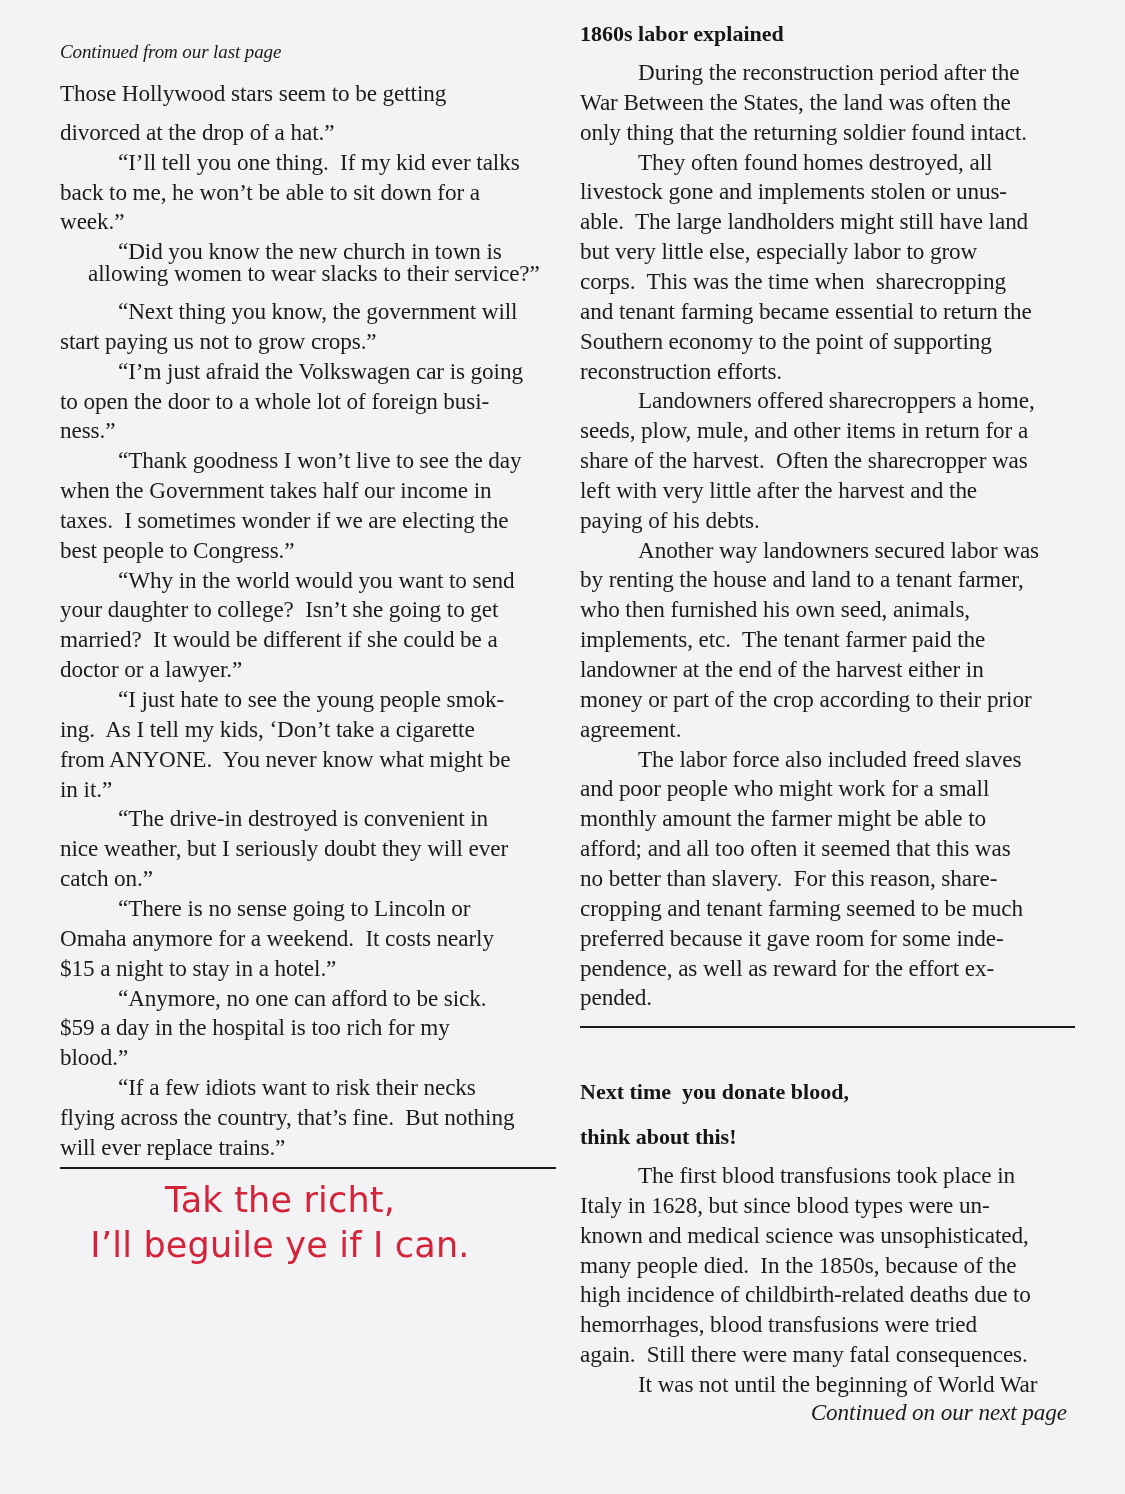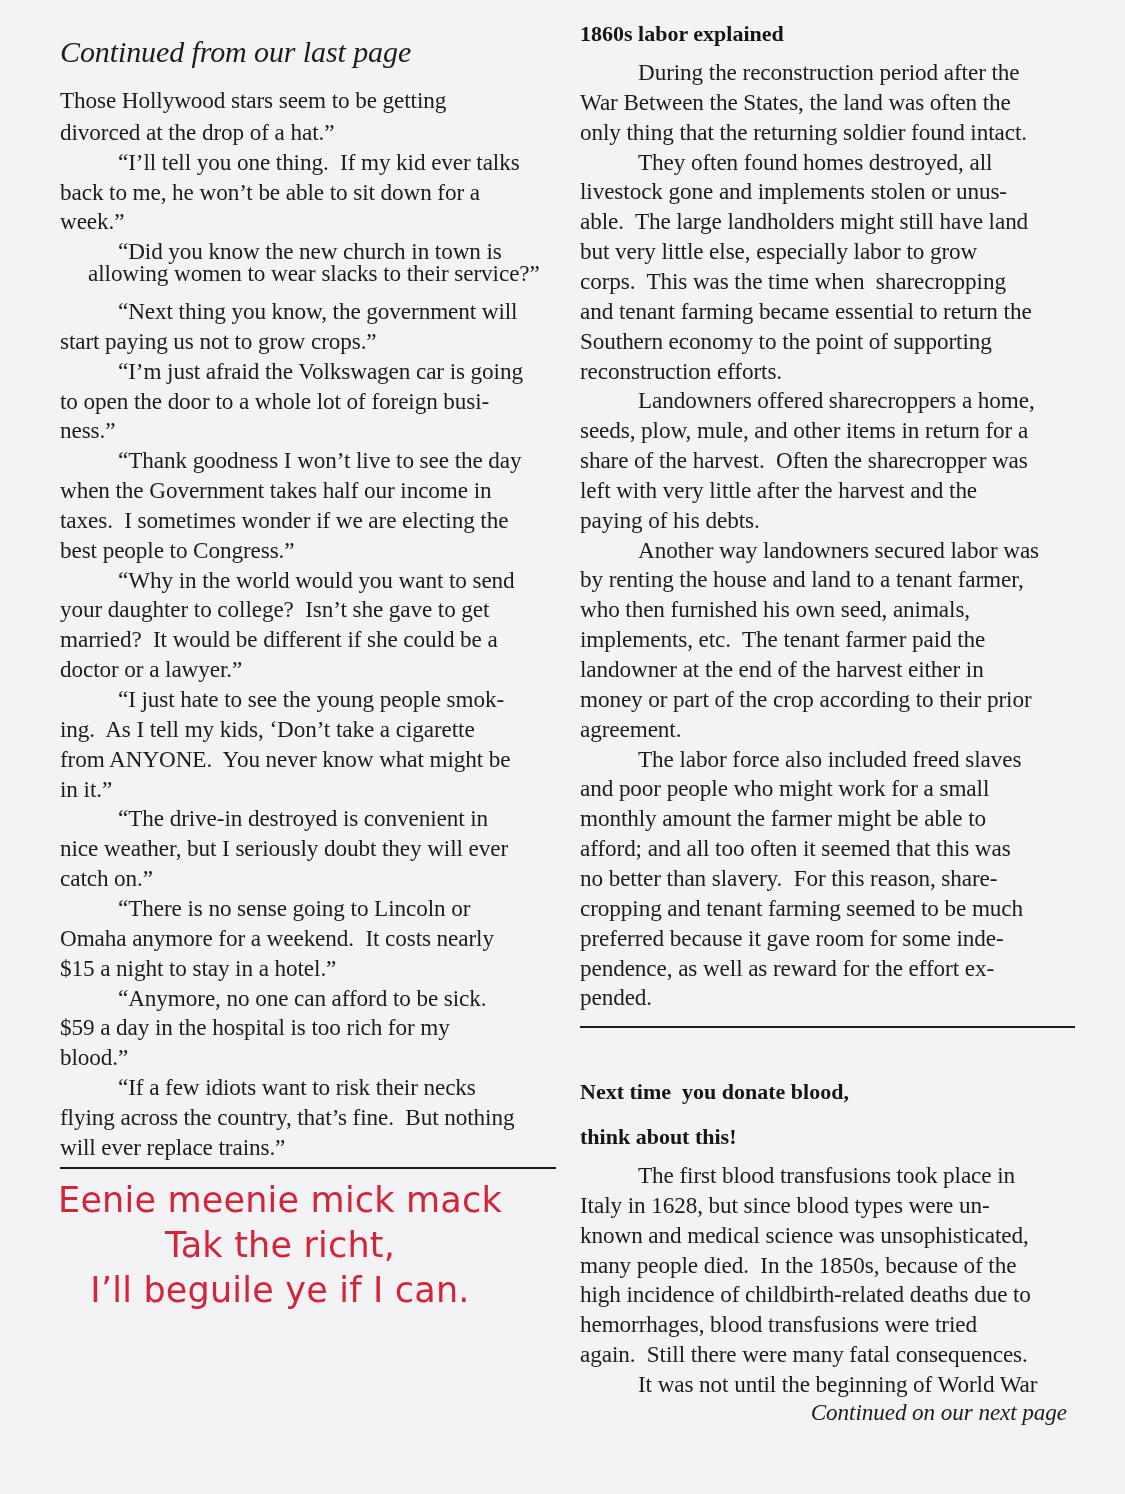--- a/index.html
+++ b/index.html
@@ -13,21 +13,21 @@
     .col { position: absolute; top: 0; }
     .col-left { left: 60px; width: 500px; }
     .col-right { left: 580px; width: 495px; }
     .line {
       position: absolute; left: 0; white-space: pre;
       font-size: 23.2px; line-height: 30px; height: 30px;
       letter-spacing: -0.1px;
     }
     .indent { left: 58px; }
     .italic { font-style: italic; }
-    .kicker { font-size: 30px; }
+    .kicker { font-size: 19px; }
     .headline {
       position: absolute; left: 0; white-space: pre;
       font-weight: bold; font-size: 22px; line-height: 44px;
       color: #151515;
     }
     .rule {
       position: absolute; height: 2px; background: #1a1a1a;
     }
     .poem {
       position: absolute; left: 40px; width: 480px; top: 1178px;
@@ -39,38 +39,38 @@
     }
     .poem div { height: 45px; white-space: pre; }
     .right-align { text-align: right; right: 8px; left: auto; }
   </style>
 </head>
 <body>
 
 <div class="col col-left">
   <div class="line italic kicker" style="top:37px;">Continued from our last page</div>
   <div id="left-lines">
-      <div class="line" style="top: 85px;">Those Hollywood stars seem to be getting</div>
+      <div class="line" style="top: 78px;">Those Hollywood stars seem to be getting</div>
       <div class="line" style="top: 116.85px;">divorced at the drop of a hat.”</div>
       <div class="line indent" style="top: 146.7px;">“I’ll tell you one thing.  If my kid ever talks</div>
       <div class="line" style="top: 176.55px;">back to me, he won’t be able to sit down for a</div>
       <div class="line" style="top: 206.4px;">week.”</div>
       <div class="line indent" style="top: 236.25px;">“Did you know the new church in town is</div>
       <div class="line" style="top: 258px; margin-left: 28px;">allowing women to wear slacks to their service?”</div>
       <div class="line indent" style="top: 295.95px;">“Next thing you know, the government will</div>
       <div class="line" style="top: 325.8px;">start paying us not to grow crops.”</div>
       <div class="line indent" style="top: 355.65px;">“I’m just afraid the Volkswagen car is going</div>
       <div class="line" style="top: 385.5px;">to open the door to a whole lot of foreign busi-</div>
       <div class="line" style="top: 415.35px;">ness.”</div>
       <div class="line indent" style="top: 445.2px;">“Thank goodness I won’t live to see the day</div>
       <div class="line" style="top: 475.05px;">when the Government takes half our income in</div>
       <div class="line" style="top: 504.9px;">taxes.  I sometimes wonder if we are electing the</div>
       <div class="line" style="top: 534.75px;">best people to Congress.”</div>
       <div class="line indent" style="top: 564.6px;">“Why in the world would you want to send</div>
-      <div class="line" style="top: 594.45px;">your daughter to college?  Isn’t she gave to get</div>
+      <div class="line" style="top: 594.45px;">your daughter to college?  Isn’t she going to get</div>
       <div class="line" style="top: 624.3px;">married?  It would be different if she could be a</div>
       <div class="line" style="top: 654.15px;">doctor or a lawyer.”</div>
       <div class="line indent" style="top: 684px;">“I just hate to see the young people smok-</div>
       <div class="line" style="top: 713.85px;">ing.  As I tell my kids, ‘Don’t take a cigarette</div>
       <div class="line" style="top: 743.7px;">from ANYONE.  You never know what might be</div>
       <div class="line" style="top: 773.55px;">in it.”</div>
       <div class="line indent" style="top: 803.4px;">“The drive-in destroyed is convenient in</div>
       <div class="line" style="top: 833.25px;">nice weather, but I seriously doubt they will ever</div>
       <div class="line" style="top: 863.1px;">catch on.”</div>
       <div class="line indent" style="top: 892.95px;">“There is no sense going to Lincoln or</div>
@@ -80,21 +80,20 @@
       <div class="line" style="top: 1012.35px;">$59 a day in the hospital is too rich for my</div>
       <div class="line" style="top: 1042.2px;">blood.”</div>
       <div class="line indent" style="top: 1072.05px;">“If a few idiots want to risk their necks</div>
       <div class="line" style="top: 1101.9px;">flying across the country, that’s fine.  But nothing</div>
       <div class="line" style="top: 1131.75px;">will ever replace trains.”</div>
     </div>
   <div class="rule" style="top:1167px; left:0; width:496px;"></div>
 </div>
 
 <div class="poem" id="poem" style="color: rgb(211, 36, 58);">
-    <div>Eenie meenie mick mack</div>
     <div>Tak the richt,</div>
     <div>I’ll beguile ye if I can.</div>
   </div>
 
 <div class="col col-right">
   <div class="headline" style="top:12px;">1860s labor explained</div>
   <div id="article1-lines">
       <div class="line indent" style="top: 57px;">During the reconstruction period after the</div>
       <div class="line" style="top: 86.85px;">War Between the States, the land was often the</div>
       <div class="line" style="top: 116.7px;">only thing that the returning soldier found intact.</div>

